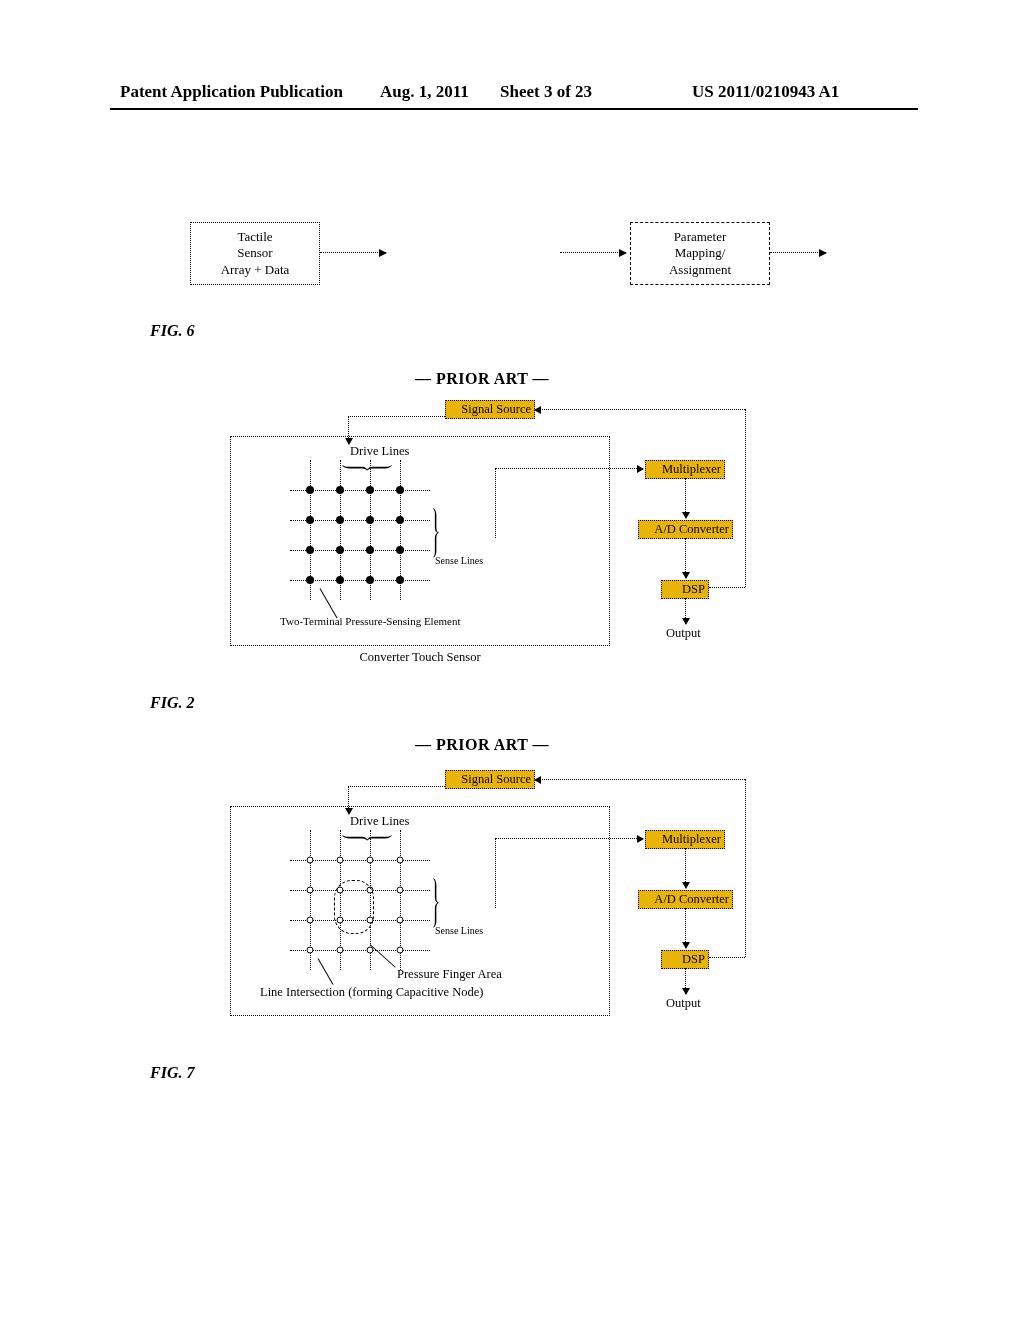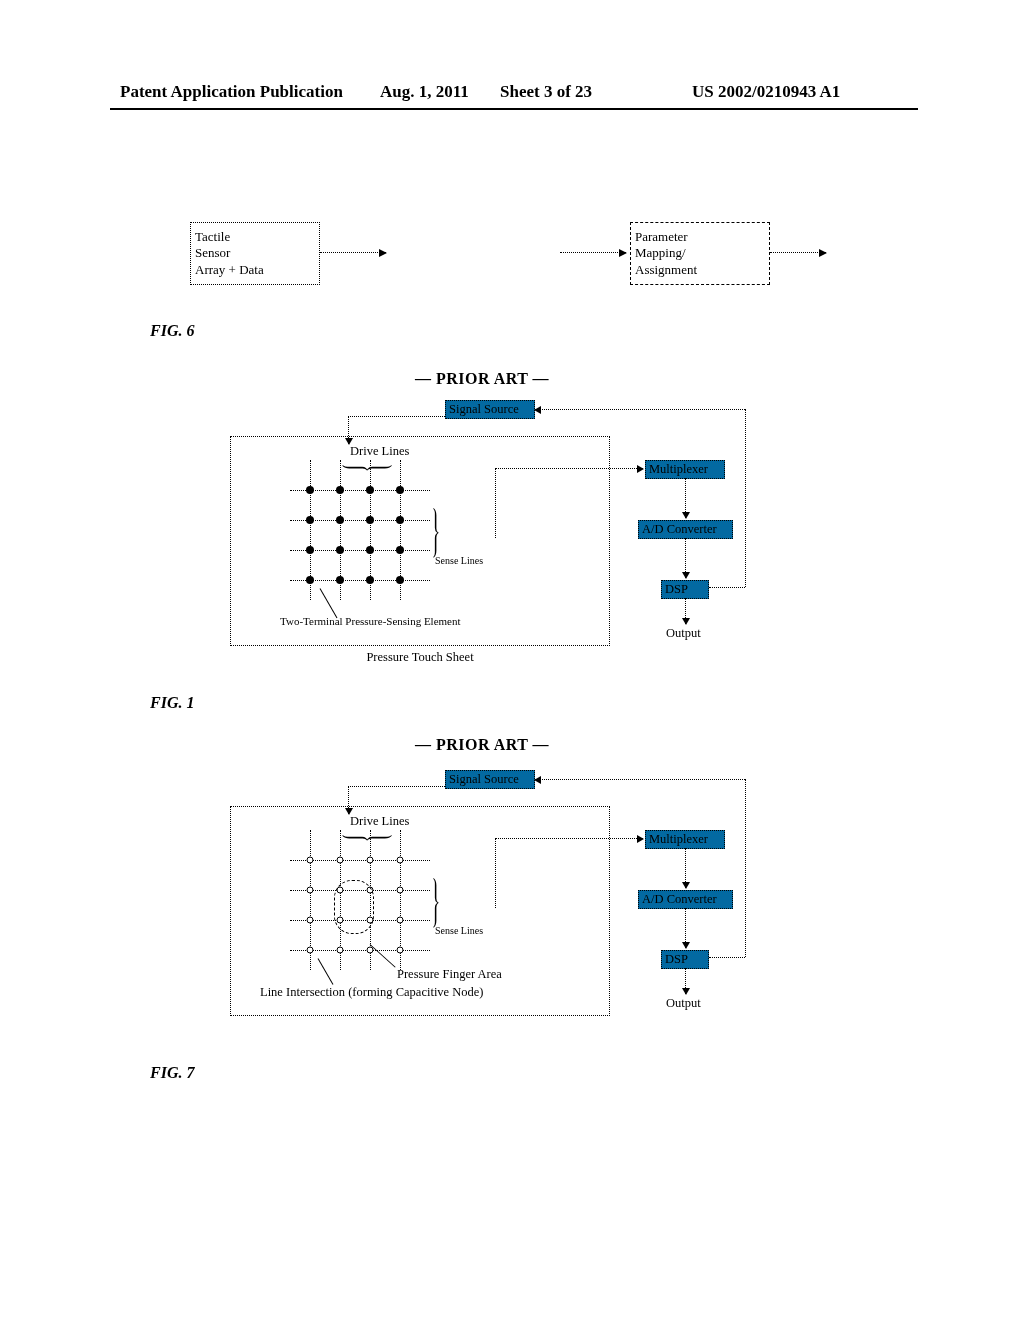--- a/index.html
+++ b/index.html
@@ -41,21 +41,21 @@
     font-weight: bold;
     font-size: 16px;
     letter-spacing: 0.5px;
   }
 
   
   .fig6 { position: absolute; top: 222px; left: 190px; width: 640px; height: 90px; }
   .f6-box {
     position: absolute;
     border: 1px dotted #000;
-    text-align: left;
+    text-align: center;
     font-size: 13px;
     padding: 6px 4px;
     line-height: 1.25;
   }
   .f6-box.dashed { border-style: dashed; }
   .f6-box1 { left: 0;   top: 0; width: 130px; }
   .f6-box2 { left: 200px; top: 0; width: 170px; }
   .f6-box3 { left: 440px; top: 0; width: 140px; }
   .f6-arrow {
     position: absolute;
@@ -81,22 +81,22 @@
     left: 230px;
     width: 560px;
     height: 290px;
   }
   .sensor-fig.fig7 { top: 400px; }
   .sensor-fig.fig8 { top: 770px; }
   .sf-box {
     position: absolute;
     border: 1px dotted #000;
     font-size: 12.5px;
-    text-align: left;
-    background: #0369a1;
+    text-align: right;
+    background: #eab308;
     padding: 1px 3px;
   }
   .sf-signal { left: 215px; top: 0;   width: 90px; }
   .sf-mux    { left: 415px; top: 60px; width: 80px; }
   .sf-adc    { left: 408px; top: 120px; width: 95px; }
   .sf-dsp    { left: 431px; top: 180px; width: 48px; }
   .sf-output { position:absolute; left: 436px; top: 226px; font-size:12.5px; }
   .sf-outer {
     position: absolute;
     left: 0; top: 36px;
@@ -163,21 +163,21 @@
     transform-origin: left center;
   }
 </style>
 </head>
 <body>
 
 <div class="page-header">
   <span class="hdr-left">Patent Application Publication</span>
   <span class="hdr-center">Aug. 1, 2011</span>
   <span class="hdr-sheet">Sheet 3 of 23</span>
-  <span class="hdr-right">US 2002/0210943 A1</span>
+  <span class="hdr-right">US 2011/0210943 A1</span>
 </div>
 <div class="hdr-rule"></div>
 
 <div class="fig6">
   <div class="f6-box f6-box1">Tactile<br>Sensor<br>Array + Data</div>
   <div class="f6-box f6-box3 dashed">Parameter<br>Mapping/<br>Assignment</div>
   <div class="f6-arrow f6-a1"></div>
   <div class="f6-arrow f6-a2"></div>
   <div class="f6-arrow f6-a3"></div>
 </div>
@@ -186,21 +186,21 @@
 <div class="prior-art" style="left:415px; top:370px;">— PRIOR ART —</div>
 
 <div class="sensor-fig fig7">
   <div class="sf-box sf-signal">Signal Source</div>
   <div class="sf-box sf-mux">Multiplexer</div>
   <div class="sf-box sf-adc">A/D Converter</div>
   <div class="sf-box sf-dsp">DSP</div>
   <div class="sf-output">Output</div>
 
   <div class="sf-outer"></div>
-  <div class="sf-caption-bottom">Pressure Touch Sheet</div>
+  <div class="sf-caption-bottom">Converter Touch Sensor</div>
   <div class="sf-label-drive">Drive Lines</div>
   <div class="sf-label-sense">Sense Lines</div>
   <div class="sf-label-elem7">Two-Terminal Pressure-Sensing Element</div>
 
   <div class="sf-brace top">︷</div>
   <div class="sf-brace right">︷</div>
 
   <div class="sf-grid">
     <div class="vline" style="left:10px; top:-10px; height:140px;"></div>
     <div class="vline" style="left:40px; top:-10px; height:140px;"></div>
@@ -239,21 +239,21 @@
   <div class="dline-v" style="left:515px; top:9px; height:178px;"></div>
   <div class="dline-h" style="left:479px; top:187px; width:36px;"></div>
 
   <div class="dline-v" style="left:265px; top:68px; height:70px;"></div>
   <div class="dline-h arrow-r" style="left:265px; top:68px; width:148px;"></div>
 
   <div class="dline-v arrow-d" style="left:455px; top:78px;  height:40px;"></div>
   <div class="dline-v arrow-d" style="left:455px; top:138px; height:40px;"></div>
   <div class="dline-v arrow-d" style="left:455px; top:198px; height:26px;"></div>
 </div>
-<div class="fig-label" style="left:150px; top:694px;">FIG. 1</div>
+<div class="fig-label" style="left:150px; top:694px;">FIG. 2</div>
 
 <div class="prior-art" style="left:415px; top:736px;">— PRIOR ART —</div>
 
 <div class="sensor-fig fig8">
   <div class="sf-box sf-signal">Signal Source</div>
   <div class="sf-box sf-mux">Multiplexer</div>
   <div class="sf-box sf-adc">A/D Converter</div>
   <div class="sf-box sf-dsp">DSP</div>
   <div class="sf-output">Output</div>
 

